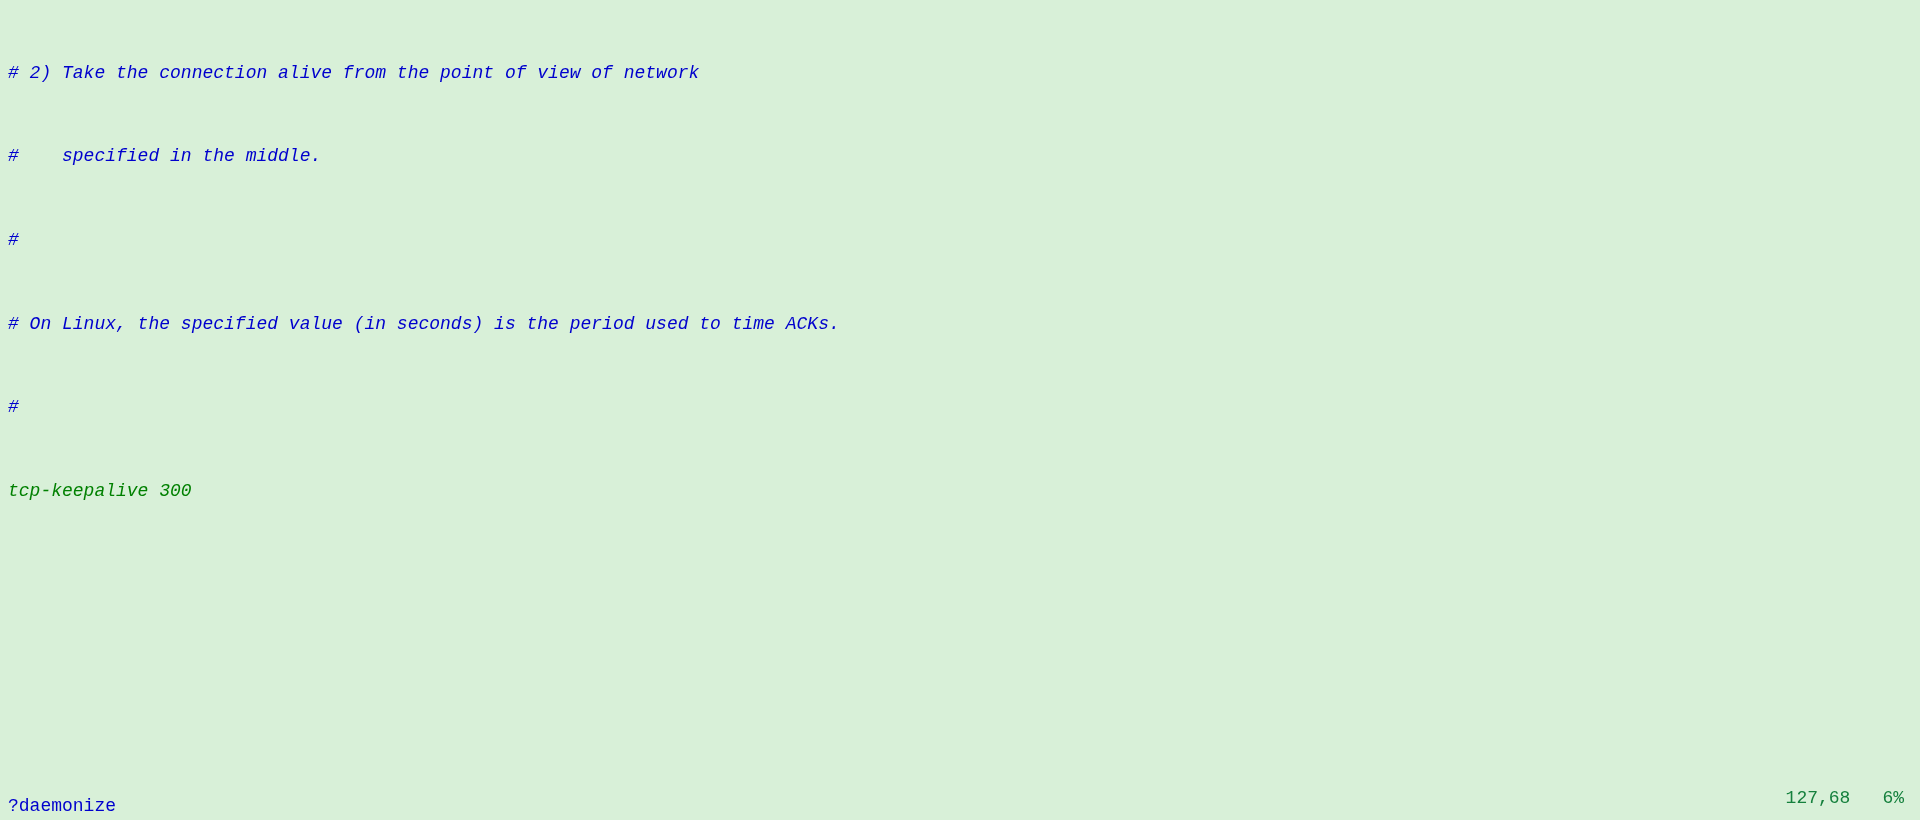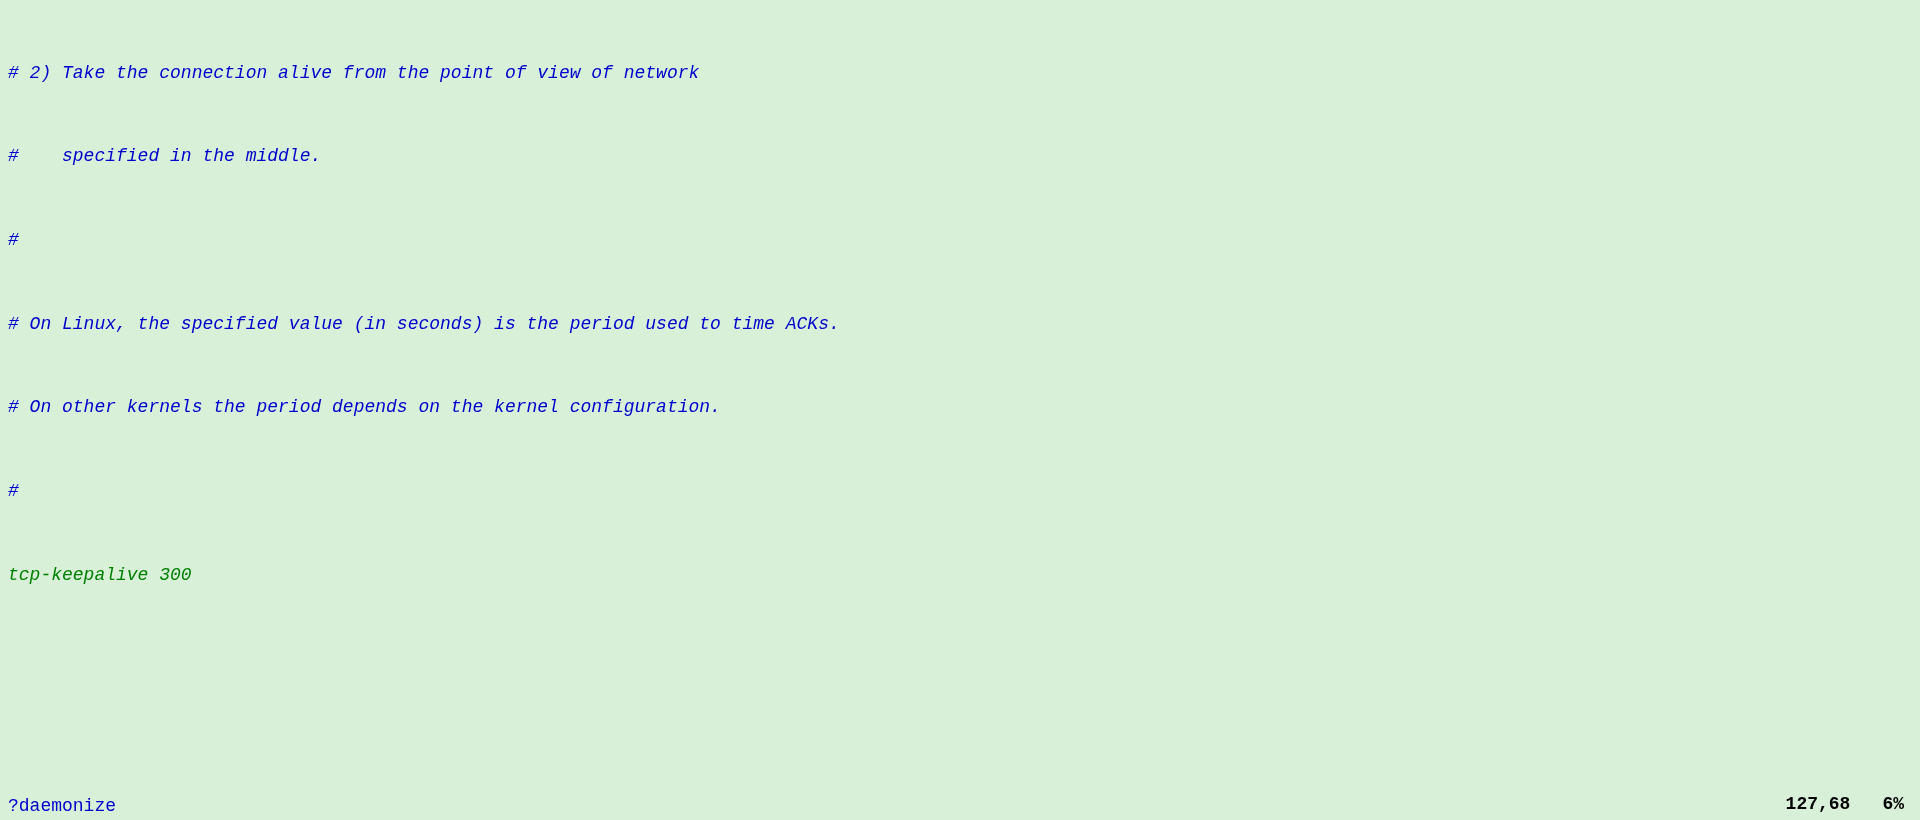--- a/index.html
+++ b/index.html
@@ -34,56 +34,54 @@
     }
 
     .status-bar {
       position: absolute;
       bottom: 0;
       left: 0;
       right: 0;
       height: 32px;
       background-color: #d8f0d8;
       display: flex;
-      align-items: center;
+      align-items: flex-start;
       justify-content: flex-end;
       padding: 0 16px;
       color: #0000cd;
       font-family: 'Courier New', Courier, monospace;
       font-size: 18px;
     }
 
     .status-left {
       position: absolute;
       left: 8px;
       bottom: 4px;
       color: #0000cd;
     }
 
     .status-right {
-      color: #000000;
+      color: #15803d;
       display: flex;
       gap: 32px;
-      font-weight: bold;
     }
 
     .line {
       display: block;
       font-style: italic;
     }
   </style>
 </head>
 <body>
 
 <div class="editor-content">
   <span class="line comment"># 2) Take the connection alive from the point of view of network</span>
   <span class="line comment">#    specified in the middle.</span>
   <span class="line comment">#</span>
   <span class="line comment"># On Linux, the specified value (in seconds) is the period used to time ACKs.</span>
-  <span class="line comment"># On other kernels the period depends on the kernel configuration.</span>
   <span class="line comment">#</span>
   <span class="line keyword">tcp-keepalive 300</span>
   
   
   
   
   
   
   
   

